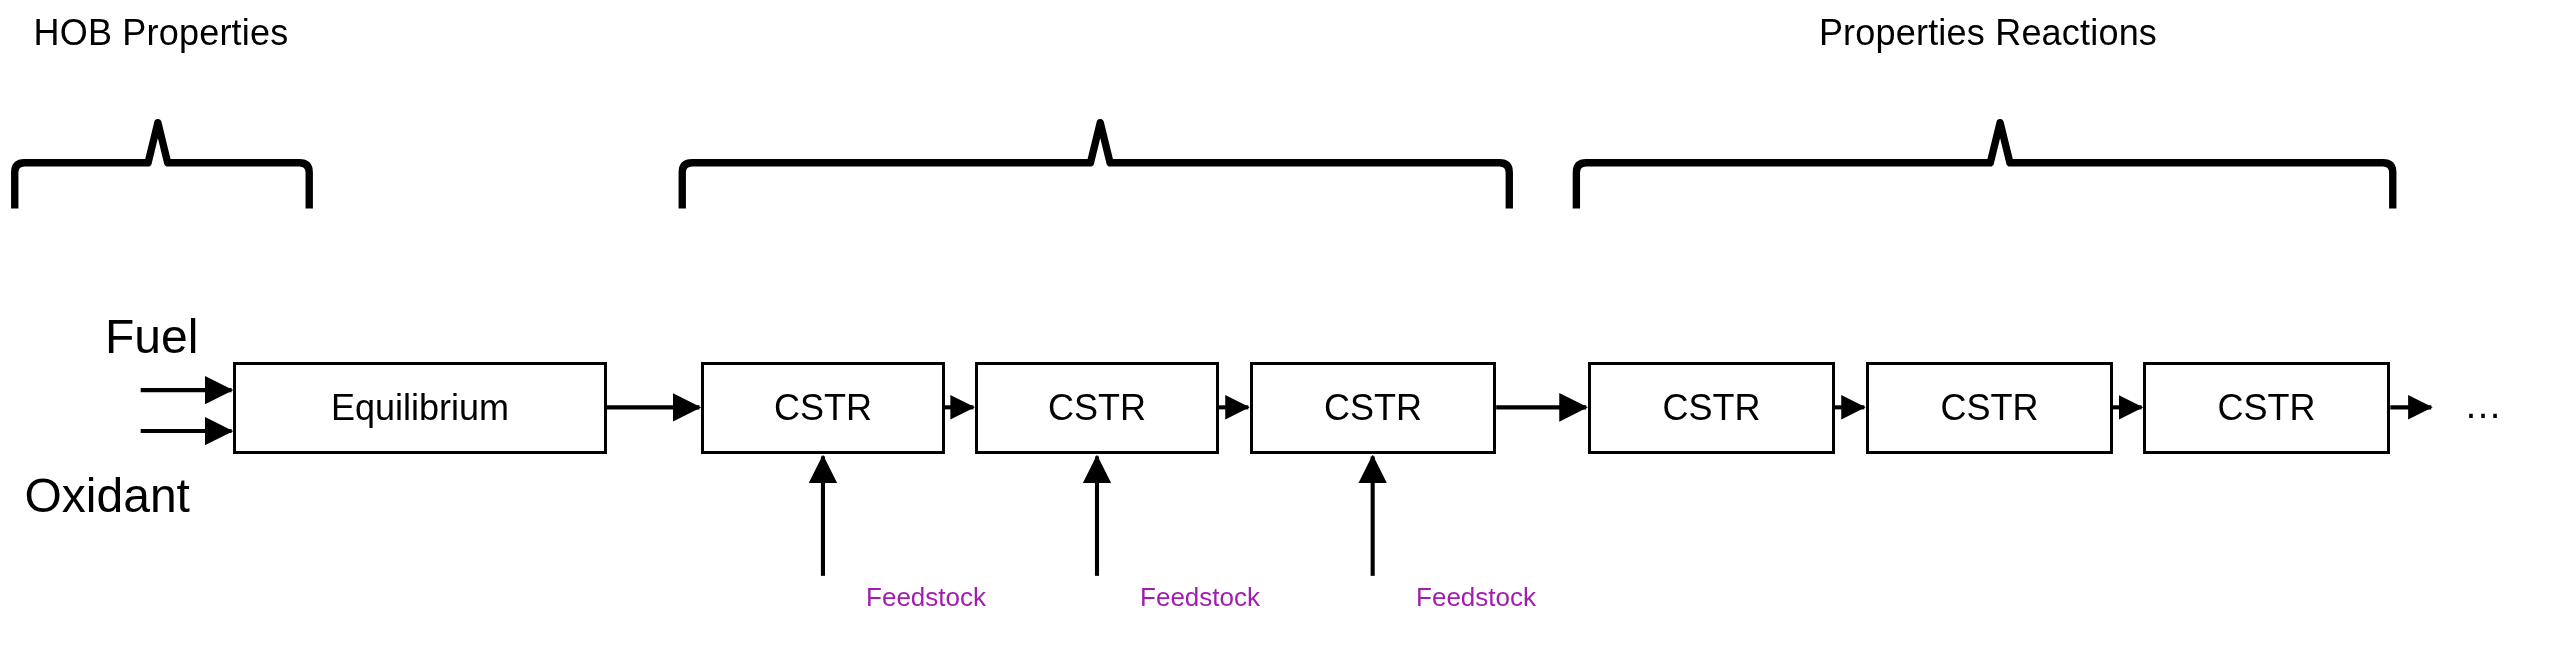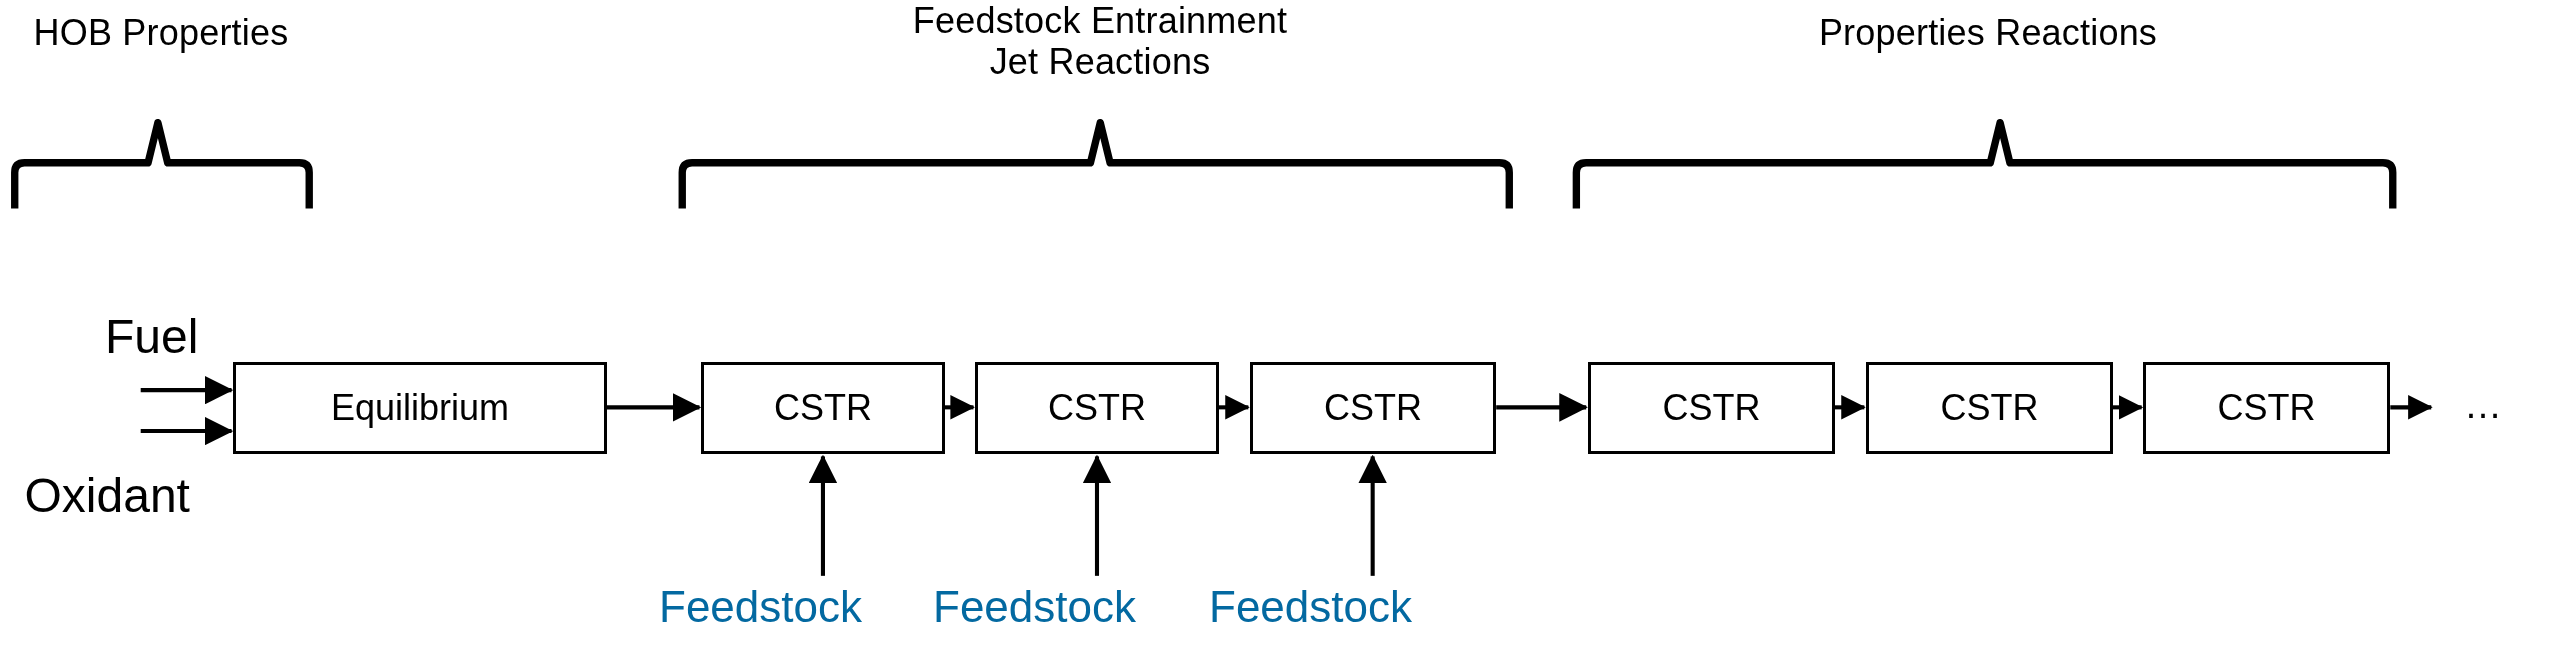--- a/index.html
+++ b/index.html
@@ -46,24 +46,24 @@
     color: #000000;
   }
   .io-label {
     position: absolute;
     font-size: 48px;
     color: #000000;
     white-space: nowrap;
   }
   .feed-label {
     position: absolute;
-    font-size: 44px;
-    color: #0369a1;
+    font-size: 26px;
+    color: #a21caf;
     white-space: nowrap;
-    text-align: left;
+    text-align: right;
   }
   .ellipsis {
     position: absolute;
     font-size: 38px;
     color: #000000;
     letter-spacing: 3.3px;
   }
 </style>
 </head>
 <body>
@@ -101,22 +101,20 @@
     <line x1="2583" y1="498" x2="2618" y2="498" stroke="#000000" stroke-width="5" marker-end="url(#ah-small)"></line>
     <line x1="2922" y1="498" x2="2972" y2="498" stroke="#000000" stroke-width="5" marker-end="url(#ah-small)"></line>
 
     <line x1="1006" y1="704" x2="1006" y2="558" stroke="#000000" stroke-width="5" marker-end="url(#ah)"></line>
     <line x1="1341" y1="704" x2="1341" y2="558" stroke="#000000" stroke-width="5" marker-end="url(#ah)"></line>
     <line x1="1678" y1="704" x2="1678" y2="558" stroke="#000000" stroke-width="5" marker-end="url(#ah)"></line>
   </svg>
 
   <div class="group-title" style="left:0px; top:11.5px; width:322px;">HOB Properties</div>
 
-  <div class="group-title" style="left:687px; top:0px; width:826px;">Feedstock Entrainment
-Jet Reactions</div>
 
   <div class="group-title" style="left:1579px; top:11.5px; width:818px;">Properties Reactions</div>
 
   <div class="node-box" style="left:233px; top:362px; width:374px; height:92px;align-items:center;">
     <span>Equilibrium</span>
   </div>
 
   <div class="node-box" style="left:701px; top:362px; width:244px; height:92px;">
     <span>CSTR</span>
   </div>

